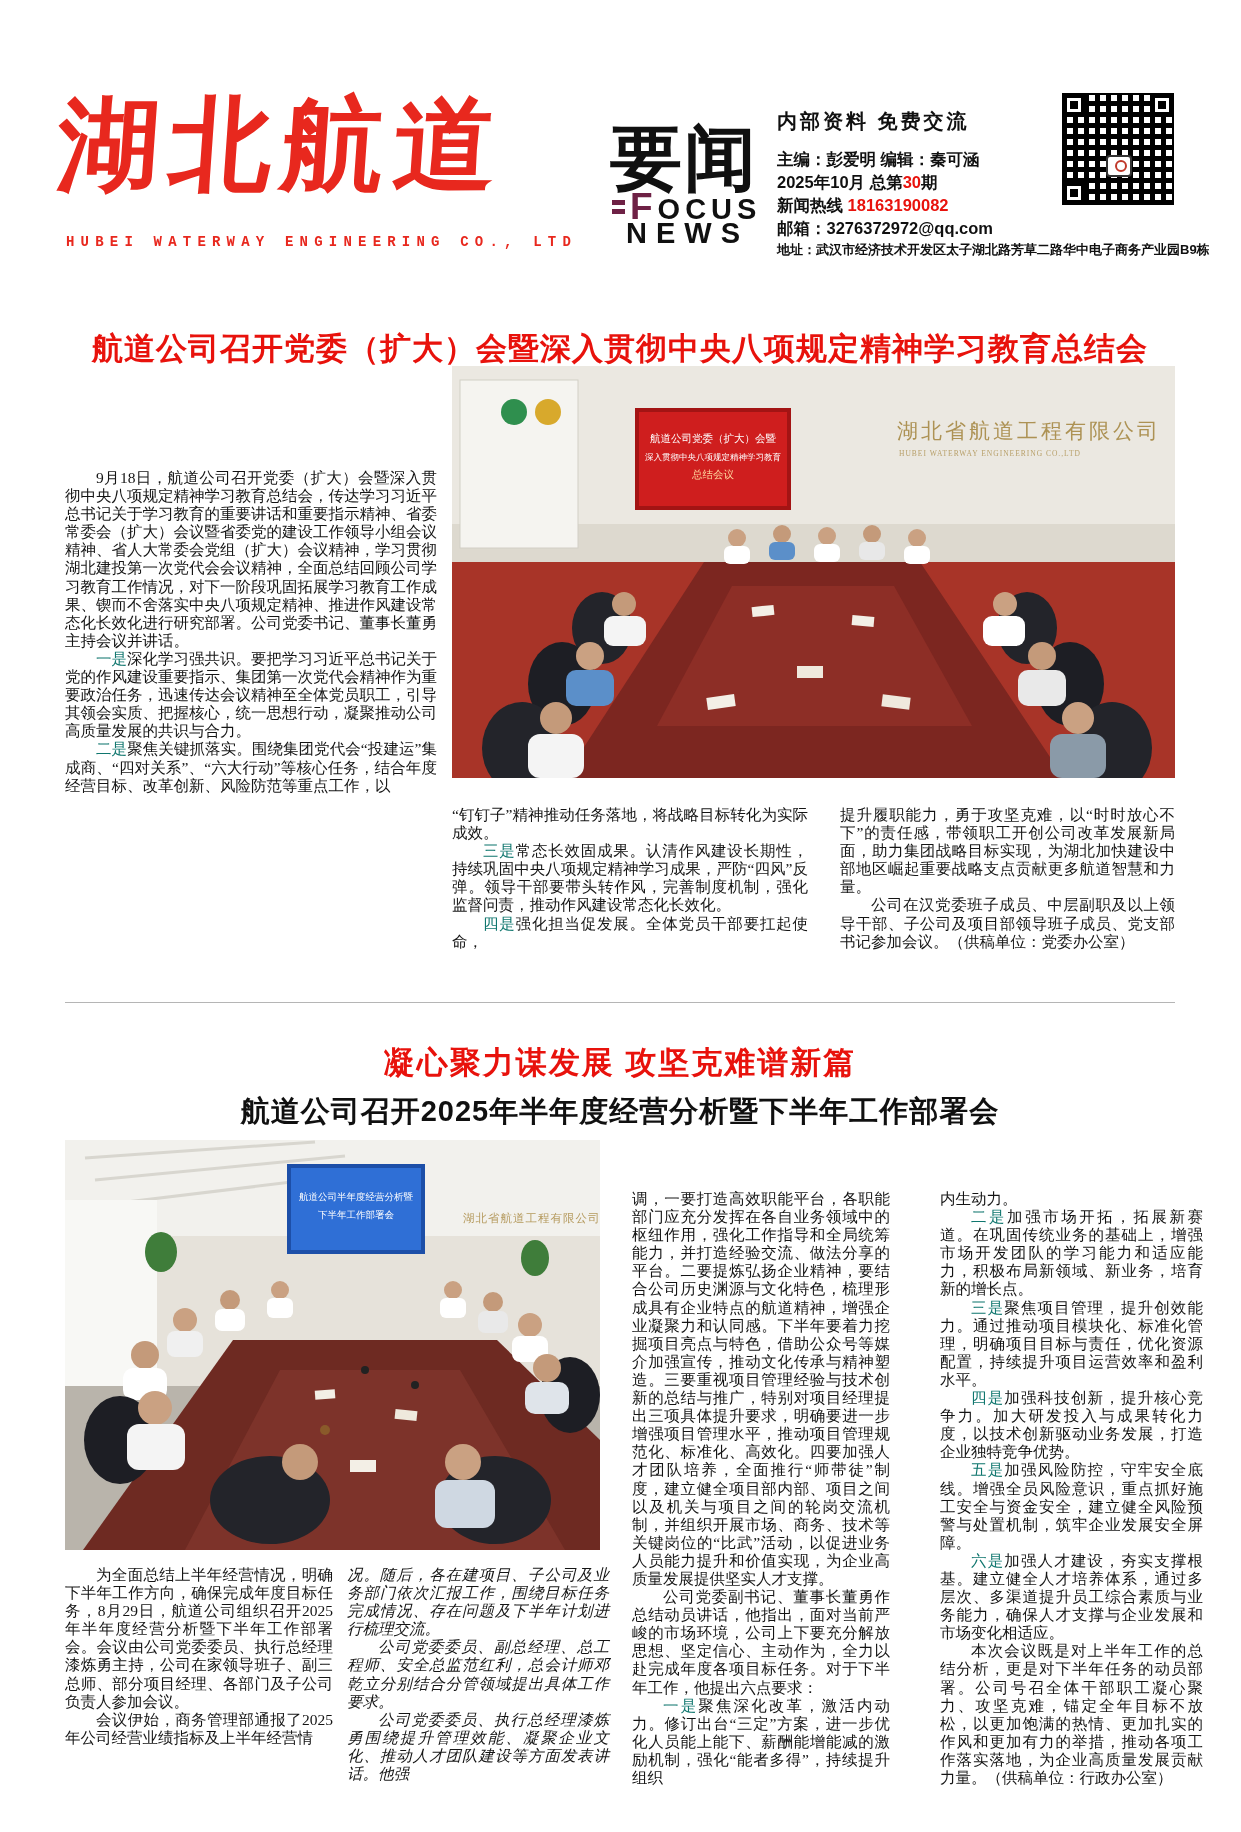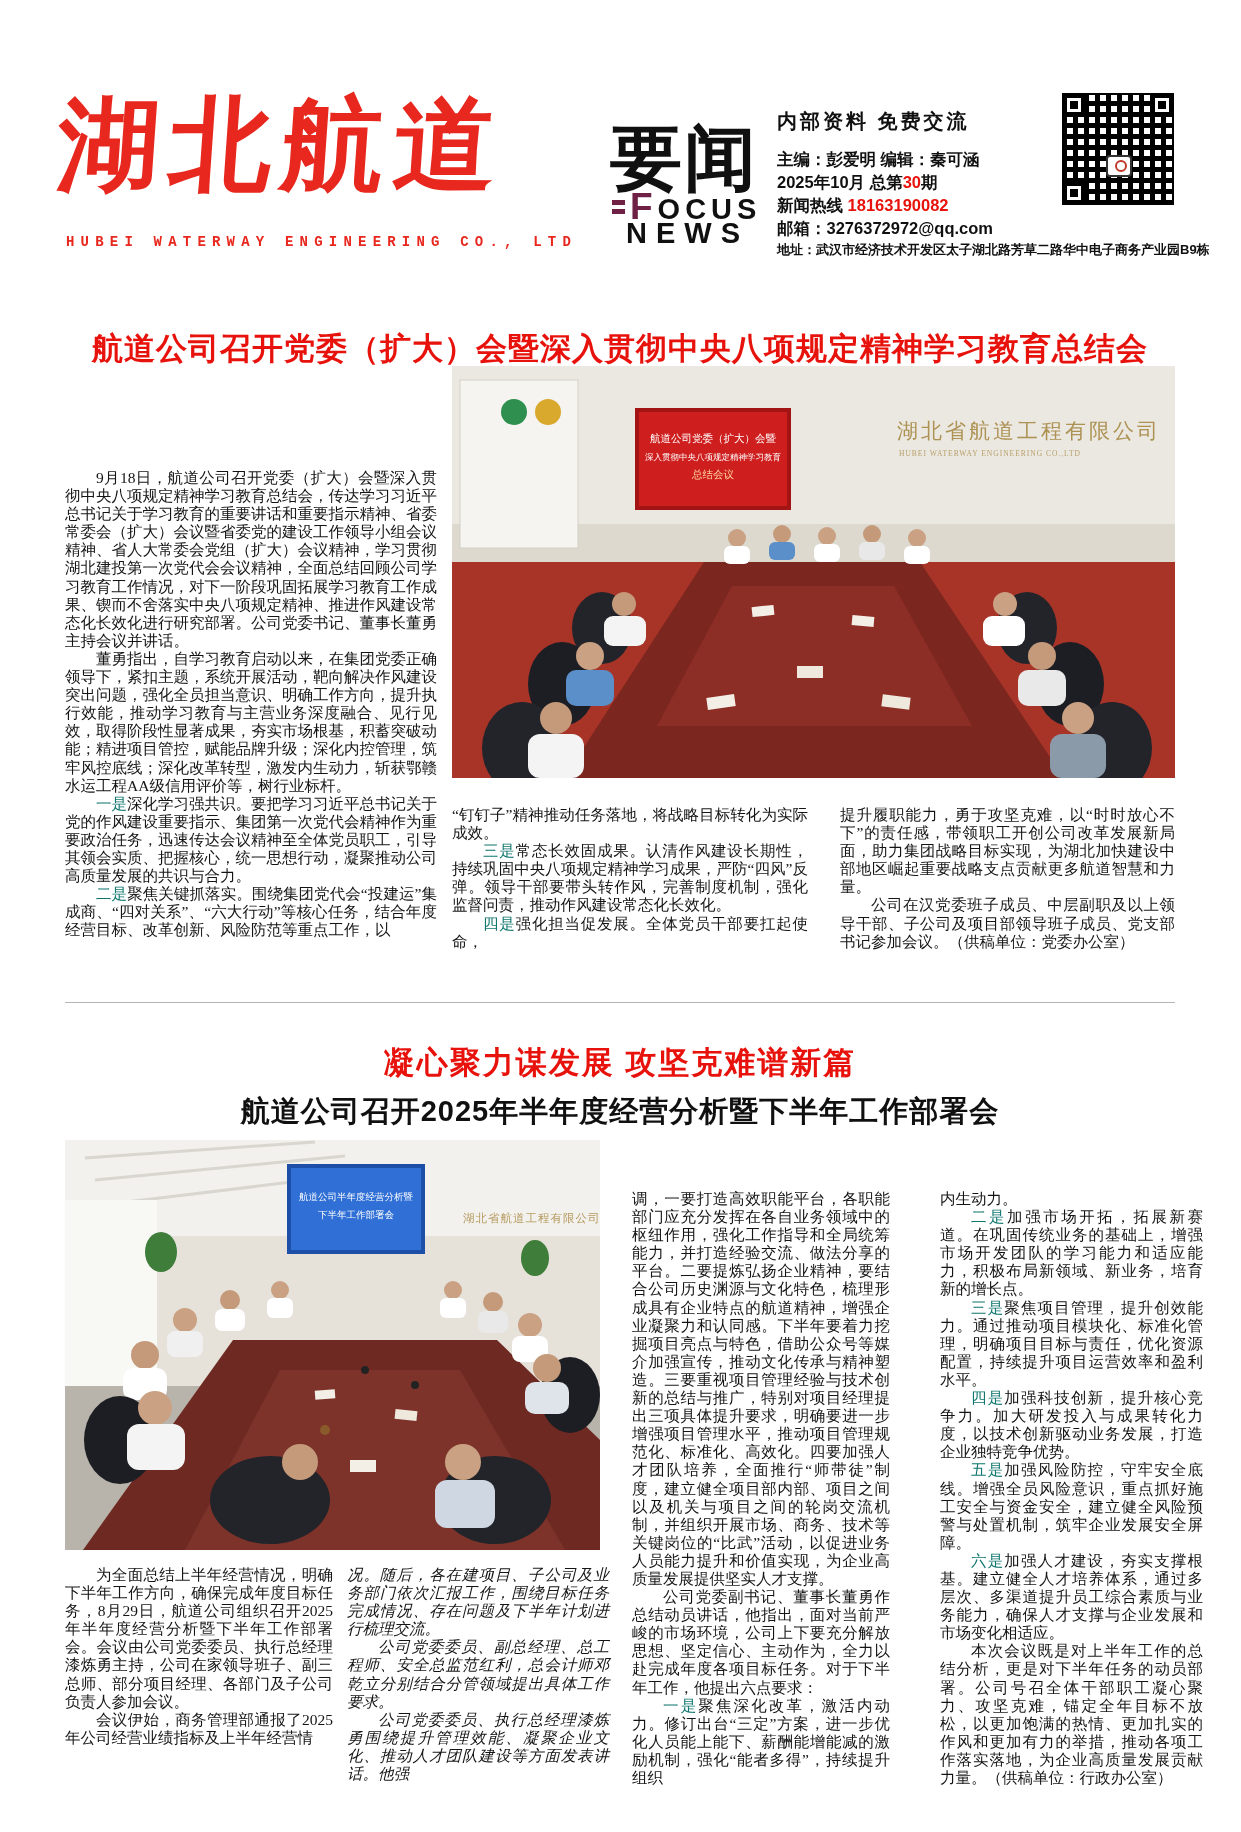--- a/index.html
+++ b/index.html
@@ -95,21 +95,20 @@
     <span class="fp tl"></span>
     <span class="fp tr"></span>
     <span class="fp bl"></span>
     <span class="qr-cam"></span>
   </div>
 
   <div class="abs a1-head">航道公司召开党委（扩大）会暨深入贯彻中央八项规定精神学习教育总结会</div>
 
   <div class="abs col a1c1">
     <p><span class="lead"></span><span>9月18日，航道公司召开党委（扩大）会暨深入贯彻中央八项规定精神学习教育总结会，传达学习习近平总书记关于学习教育的重要讲话和重要指示精神、省委常委会（扩大）会议暨省委党的建设工作领导小组会议精神、省人大常委会党组（扩大）会议精神，学习贯彻湖北建投第一次党代会会议精神，全面总结回顾公司学习教育工作情况，对下一阶段巩固拓展学习教育工作成果、锲而不舍落实中央八项规定精神、推进作风建设常态化长效化进行研究部署。公司党委书记、董事长董勇主持会议并讲话。</span></p>
-    <p><span class="lead"></span><span>董勇指出，自学习教育启动以来，在集团党委正确领导下，紧扣主题，系统开展活动，靶向解决作风建设突出问题，强化全员担当意识、明确工作方向，提升执行效能，推动学习教育与主营业务深度融合、见行见效，取得阶段性显著成果，夯实市场根基，积蓄突破动能；精进项目管控，赋能品牌升级；深化内控管理，筑牢风控底线；深化改革转型，激发内生动力，斩获鄂赣水运工程AA级信用评价等，树行业标杆。</span></p>
     <p><span class="lead">一是</span><span>深化学习强共识。要把学习习近平总书记关于党的作风建设重要指示、集团第一次党代会精神作为重要政治任务，迅速传达会议精神至全体党员职工，引导其领会实质、把握核心，统一思想行动，凝聚推动公司高质量发展的共识与合力。</span></p>
     <p><span class="lead">二是</span><span>聚焦关键抓落实。围绕集团党代会“投建运”集成商、“四对关系”、“六大行动”等核心任务，结合年度经营目标、改革创新、风险防范等重点工作，以</span></p>
   </div>
 
   <div class="abs photo1">
     <svg viewBox="0 0 723 412" width="723" height="412">
       <rect x="0" y="0" width="723" height="196" fill="#ebe8e1"></rect>
       <rect x="0" y="158" width="723" height="38" fill="#ddd9cf"></rect>
       <rect x="8" y="14" width="118" height="168" fill="#f5f4f0" stroke="#d2cfc6"></rect>
       <circle cx="62" cy="46" r="13" fill="#2f8f4e"></circle>

